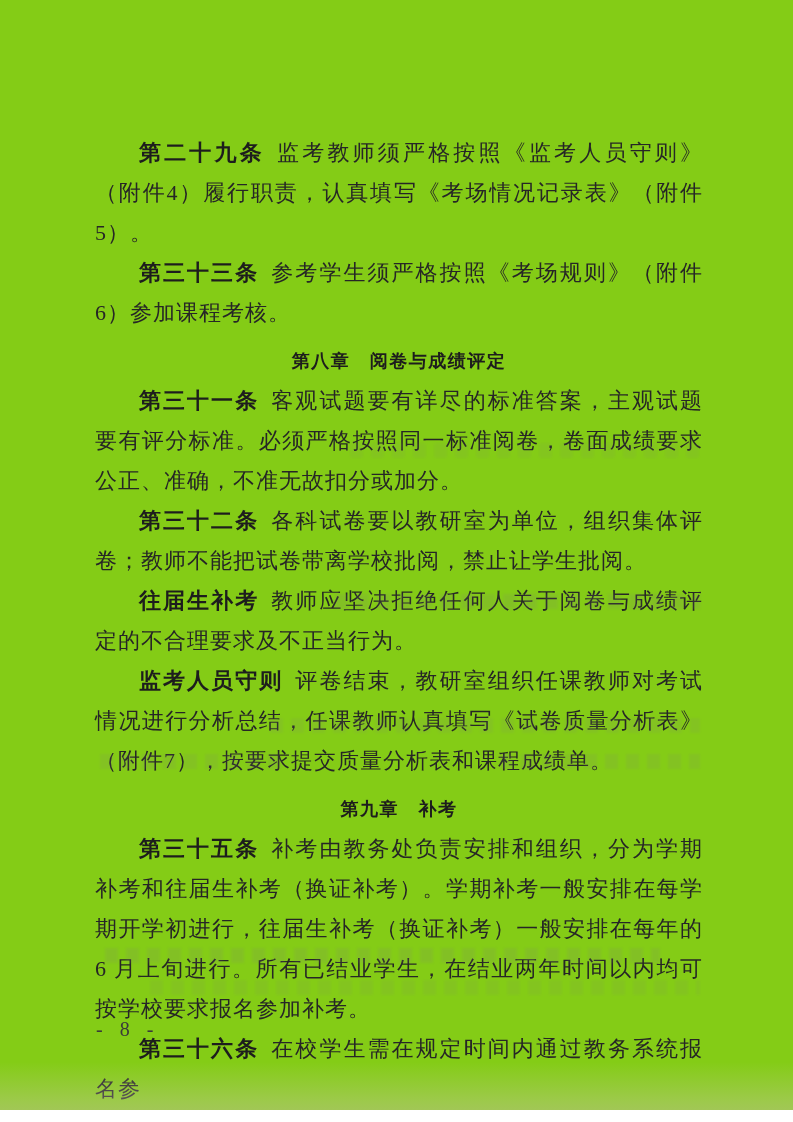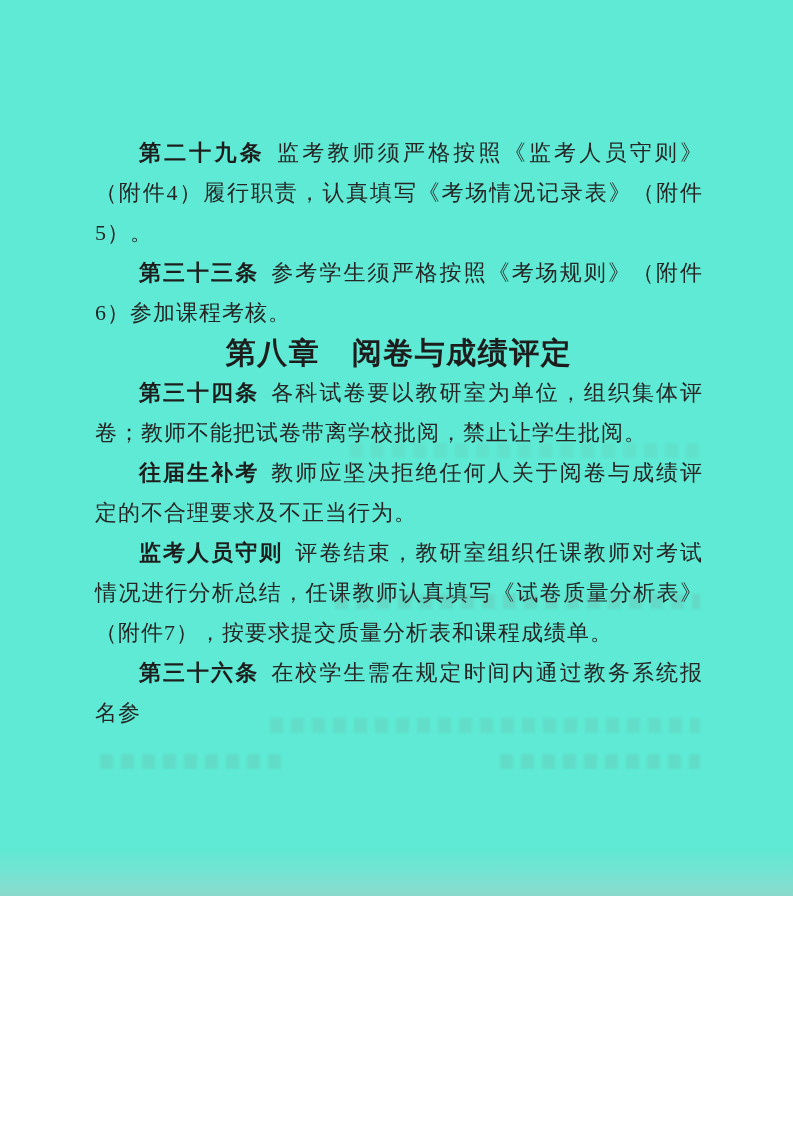--- a/index.html
+++ b/index.html
@@ -3,22 +3,22 @@
 <meta charset="utf-8">
 <style>
   html, body {
     margin: 0;
     padding: 0;
     background: #ffffff;
   }
   .page {
     position: relative;
     width: 793px;
-    height: 896px;
-    background: #5eead4;
+    height: 1110px;
+    background: #84cc16;
     overflow: hidden;
     font-family: "Liberation Serif", "DejaVu Serif", serif;
     color: #262626;
   }
   .content {
     position: absolute;
     left: 95px;
     top: 133px;
     width: 608px;
   }
@@ -31,22 +31,22 @@
     text-indent: 2em;
     text-justify: inter-ideograph;
   }
   .lead {
     font-family: "Liberation Sans", "DejaVu Sans", sans-serif;
     font-weight: bold;
     color: #1d1d1d;
     margin-right: 0.55em;
   }
   .chapter {
-    margin: 0 0 0 0;
-    font-size: 30px;
+    margin: 8px 0 0 0;
+    font-size: 18px;
     line-height: 40px;
     letter-spacing: 1.5px;
     text-align: center;
     text-indent: 0;
     font-family: "Liberation Sans", "DejaVu Sans", sans-serif;
     font-weight: bold;
     color: #1d1d1d;
   }
   .pageno {
     position: absolute;
@@ -87,28 +87,31 @@
 <div class="page">
 
   <div class="content">
 
     <p class="article"><span class="lead">第二十九条</span><span>监考教师须严格按照《监考人员守则》（附件4）履行职责，认真填写《考场情况记录表》（附件5）。</span></p>
 
     <p class="article"><span class="lead">第三十三条</span><span>参考学生须严格按照《考场规则》（附件6）参加课程考核。</span></p>
 
     <h2 class="chapter">第八章　阅卷与成绩评定</h2>
 
+    <p class="article"><span class="lead">第三十一条</span><span>客观试题要有详尽的标准答案，主观试题要有评分标准。必须严格按照同一标准阅卷，卷面成绩要求公正、准确，不准无故扣分或加分。</span></p>
 
-    <p class="article"><span class="lead">第三十四条</span><span>各科试卷要以教研室为单位，组织集体评卷；教师不能把试卷带离学校批阅，禁止让学生批阅。</span></p>
+    <p class="article"><span class="lead">第三十二条</span><span>各科试卷要以教研室为单位，组织集体评卷；教师不能把试卷带离学校批阅，禁止让学生批阅。</span></p>
 
     <p class="article"><span class="lead">往届生补考</span><span>教师应坚决拒绝任何人关于阅卷与成绩评定的不合理要求及不正当行为。</span></p>
 
     <p class="article"><span class="lead">监考人员守则</span><span>评卷结束，教研室组织任课教师对考试情况进行分析总结，任课教师认真填写《试卷质量分析表》（附件7），按要求提交质量分析表和课程成绩单。</span></p>
 
+    <h2 class="chapter">第九章　补考</h2>
 
+    <p class="article"><span class="lead">第三十五条</span><span>补考由教务处负责安排和组织，分为学期补考和往届生补考（换证补考）。学期补考一般安排在每学期开学初进行，往届生补考（换证补考）一般安排在每年的 6 月上旬进行。所有已结业学生，在结业两年时间以内均可按学校要求报名参加补考。</span></p>
 
     <p class="article"><span class="lead">第三十六条</span><span>在校学生需在规定时间内通过教务系统报名参</span></p>
 
   </div>
 
   <div class="ghost" style="left:335px; top:594px; width:365px;"></div>
   <div class="ghost" style="left:270px; top:718px; width:430px; opacity:0.11;"></div>
   <div class="ghost" style="left:100px; top:754px; width:185px; opacity:0.12;"></div>
   <div class="ghost" style="left:500px; top:754px; width:200px; opacity:0.12;"></div>
   <div class="ghost" style="left:105px; top:948px; width:555px;"></div>

